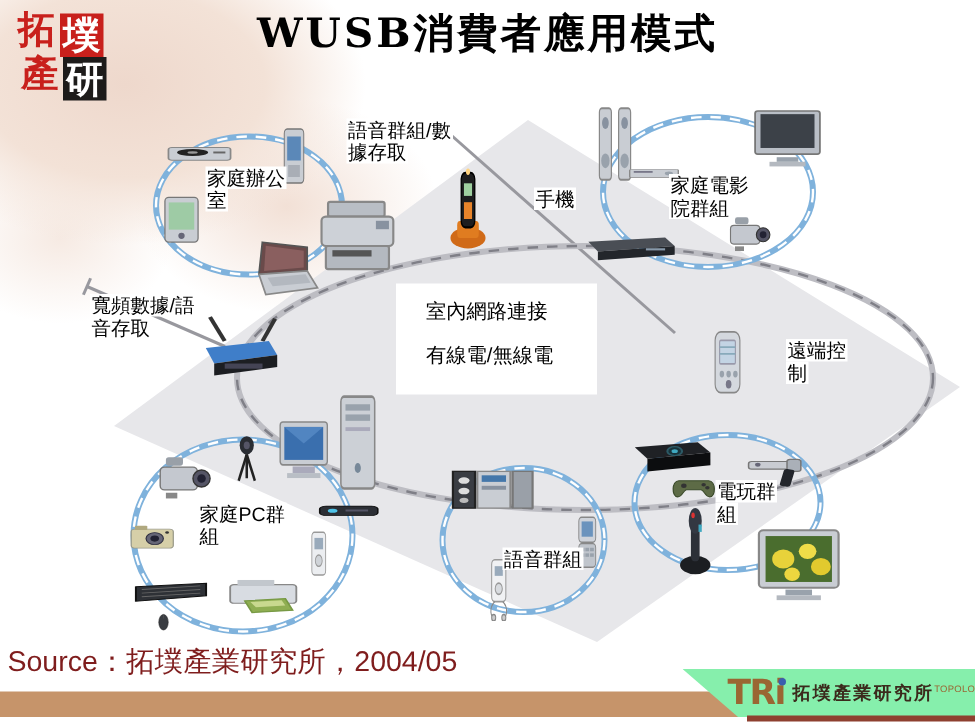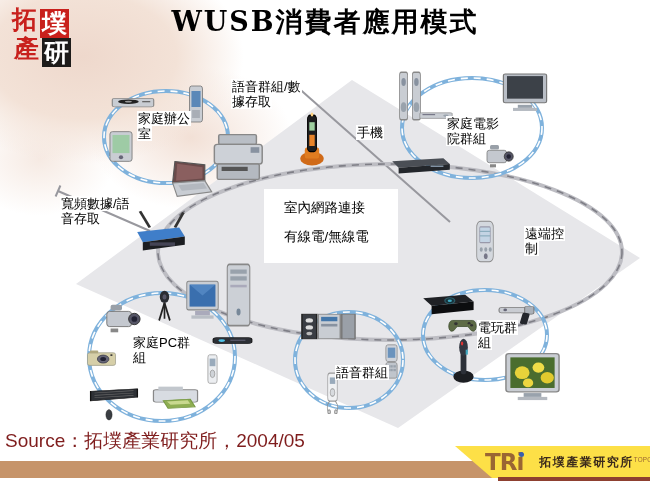--- a/index.html
+++ b/index.html
@@ -32,23 +32,23 @@
   .lbl{position:absolute;font-size:13px;line-height:15px;color:#000;}
   .lbl span{display:block;background:#fff;width:fit-content;padding:0 1px;white-space:nowrap;}
   .center-box{position:absolute;left:264px;top:189px;width:134px;height:74px;background:#fff;
         z-index:3;font-size:13.5px;color:#000;padding:10px 0 0 20px;box-sizing:border-box;}
   .center-box div{margin-bottom:11px;white-space:nowrap;}
   
   .source{position:absolute;left:5px;top:428px;font-size:19px;color:#7f1d1d;z-index:4;}
   
   .footer-bar{position:absolute;left:0;top:461px;width:650px;height:17px;background:#c6946a;z-index:4;}
   .footer-maroon{position:absolute;right:0;top:477px;width:152px;height:4px;background:#8e4030;z-index:6;}
-  .logo-plate{position:absolute;left:455px;top:446px;width:195px;height:32px;background:#fde047;z-index:5;
+  .logo-plate{position:absolute;left:455px;top:446px;width:195px;height:32px;background:#86efac;z-index:5;
         clip-path:polygon(0 0,100% 0,100% 100%,19% 100%);
-        display:flex;align-items:center;padding-left:30px;box-sizing:border-box;gap:16px;}
+        display:flex;align-items:center;padding-left:30px;box-sizing:border-box;gap:5px;}
   .tri{position:relative;font-weight:bold;font-size:23px;line-height:23px;color:#9a6633;
        letter-spacing:-1px;font-family:"DejaVu Sans",sans-serif;}
   .tri .dot{position:absolute;right:-1px;top:1px;width:5px;height:5px;border-radius:50%;
        background:#3a5fae;}
   .tri-names{display:flex;justify-content:center;}
   .tri-zh{font-weight:bold;font-size:12px;line-height:13px;letter-spacing:1.5px;color:#3b2a1c;
        font-family:"DejaVu Serif",serif;white-space:nowrap;}
   .tri-en{font-size:6.3px;line-height:8px;letter-spacing:.2px;color:#9a6633;white-space:nowrap;}
 </style>
 </head>

